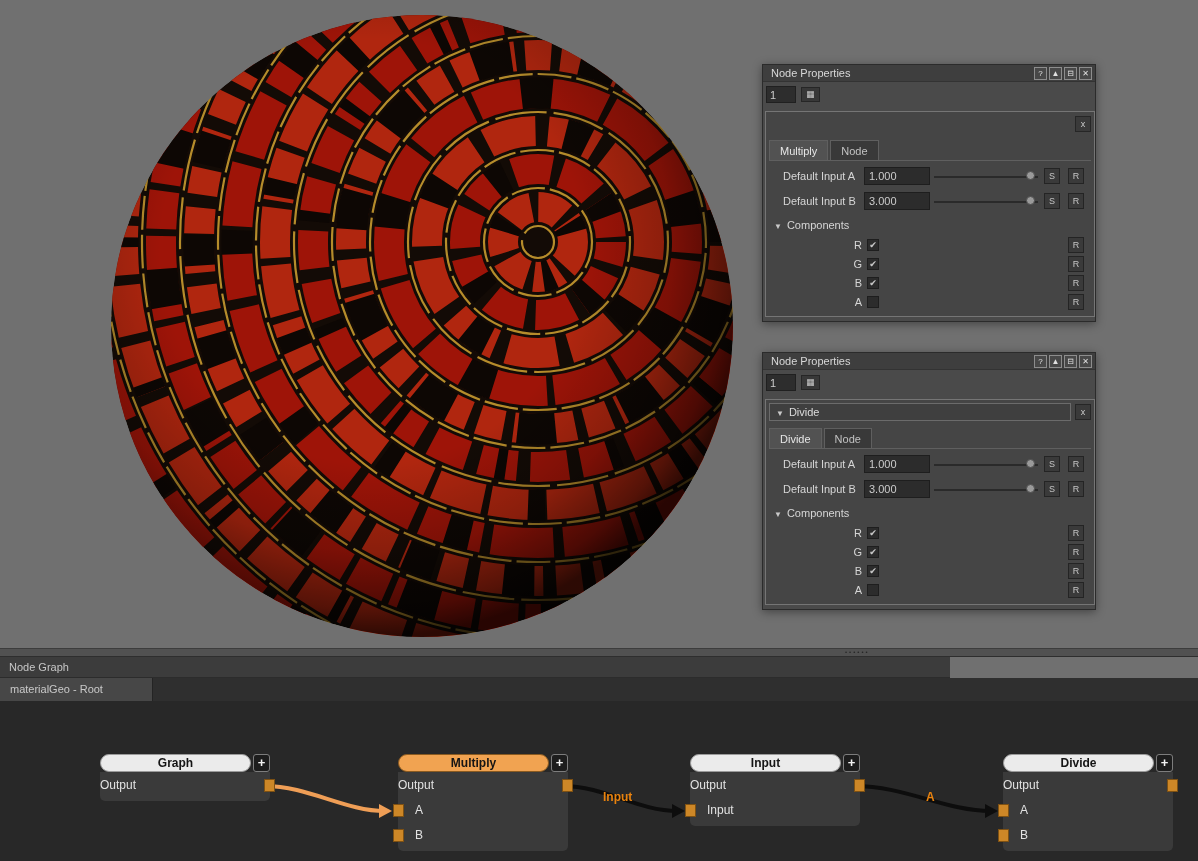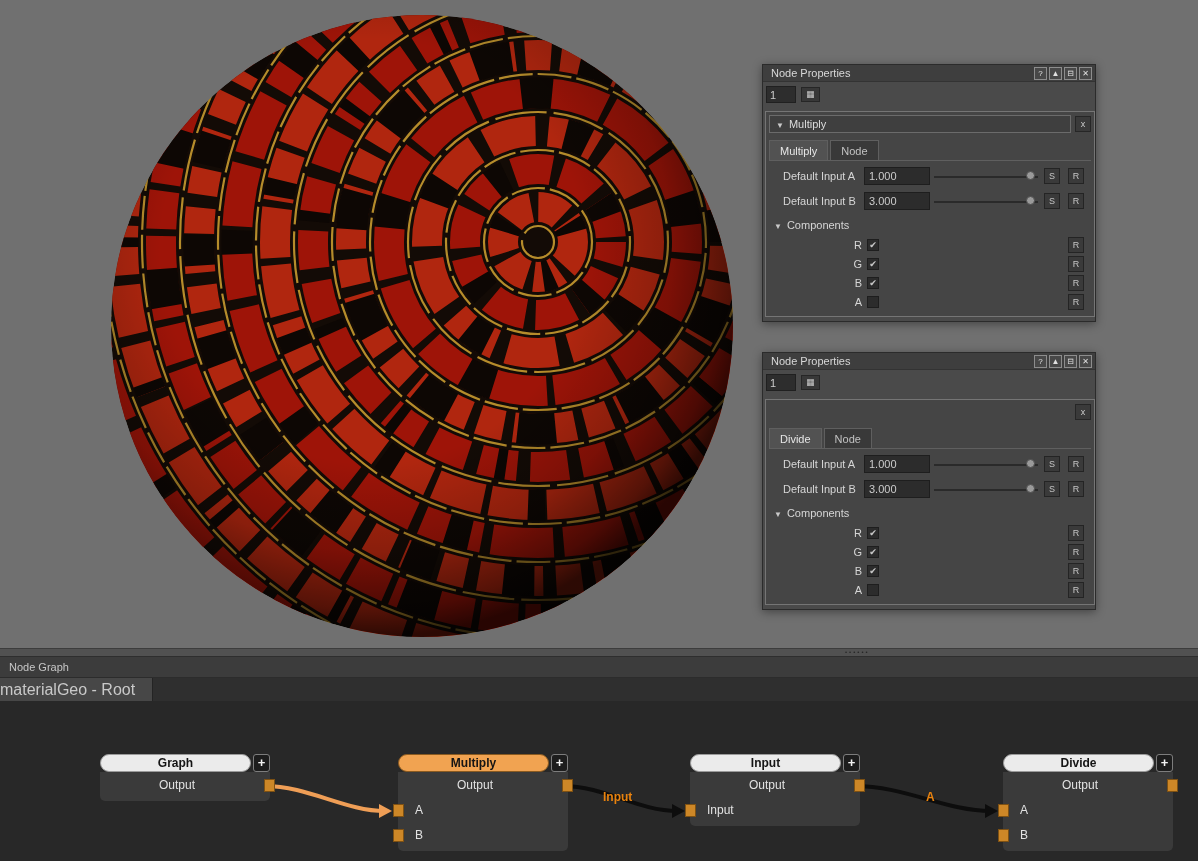--- a/index.html
+++ b/index.html
@@ -33,34 +33,34 @@
   .fr-handle{position:absolute;left:260px;top:7px;width:9px;height:9px;border-radius:50%;background:#9a9a9a;border:1px solid #4e4e4e}
   .sbtn{position:absolute;top:4px;width:16px;height:16px;background:#3a3a3a;border:1px solid #242424;color:#c6c6c6;font-size:9px;text-align:center;line-height:14px}
   .comp-header{position:absolute;left:8px;top:107px;color:#d6d6d6}
   .chrow{position:absolute;left:0;width:100%;height:19px}
   .ch-label{position:absolute;left:0;top:3px;width:96px;text-align:right;color:#d6d6d6}
   .ch-box{position:absolute;left:101px;top:3px;width:12px;height:12px;background:#2c2c2c;border:1px solid #1e1e1e;color:#c9c9c9;font-size:9px;line-height:11px;text-align:center}
 
   
   .ng-divider{position:absolute;left:0;top:648px;width:1198px;height:9px;background:#515151;border-top:1px solid #3c3c3c;border-bottom:1px solid #2e2e2e}
   .ng-grip{position:absolute;left:845px;top:0px;color:#262626;font-size:6px;letter-spacing:2px;line-height:7px}
-  .ng-header{position:absolute;left:0;top:657px;width:1198px;height:21px;background:#3c3c3c;color:#c6c6c6;font-size:11px;line-height:21px;padding-left:9px;border-bottom:1px solid #2c2c2c}
+  .ng-header{position:absolute;left:0;top:657px;width:950px;height:21px;background:#3c3c3c;color:#c6c6c6;font-size:11px;line-height:21px;padding-left:9px;border-bottom:1px solid #2c2c2c}
   .ng-tabrow{position:absolute;left:0;top:678px;width:1198px;height:23px;background:#2f2f2f}
-  .ng-tab{position:absolute;left:0;top:0;width:153px;height:23px;background:#474747;color:#c9c9c9;font-size:16px;line-height:23px;border-right:1px solid #242424}
+  .ng-tab{position:absolute;left:0;top:0;width:153px;height:23px;background:#474747;color:#c9c9c9;font-size:11px;line-height:23px;padding-left:10px;border-right:1px solid #242424}
   .ng-canvas{position:absolute;left:0;top:701px;width:1198px;height:160px;background:#282828}
   .wires{position:absolute;left:0;top:0;width:1198px;height:160px;z-index:1}
   .gnode{position:absolute;width:170px;z-index:2}
   .gn-title{position:absolute;left:0;top:0;width:151px;height:18px;background:#ebebeb;border:1px solid #9a9a9a;border-radius:9px;
             text-align:center;font-size:12px;font-weight:bold;color:#141414;line-height:16px}
   .gnode.selected .gn-title{background:#f1a351;border-color:#8a5a20}
   .gn-plus{position:absolute;right:0;top:0;width:17px;height:18px;background:#1d1d1d;border:1px solid #7d7d7d;border-radius:3px;
            color:#f2f2f2;font-size:13px;line-height:15px;text-align:center;font-weight:bold}
   .gn-body{position:absolute;left:0;top:18px;width:170px;background:#3a3a3a;border-radius:0 0 5px 5px;padding:1px 0 3px}
   .gn-row{position:relative;height:25px;font-size:12px;color:#e2e2e2;line-height:25px}
-  .gn-row.out{text-align:center;padding-right:16px}
+  .gn-row.out{text-align:left;padding-right:16px}
   .gn-row.in{padding-left:17px}
   .port{position:absolute;width:11px;height:13px;background:#cd8727;border:1px solid #7e5113;top:6px}
   .port.outp{right:-5px}
   .port.inp{left:-5px}
   .wire-label{font:bold 12px "Liberation Sans",sans-serif}
 </style>
 </head>
 <body>
 
 <div class="viewport">
@@ -144,23 +144,20 @@
       <span class="pp-title">Node Properties</span>
       <span class="ppicon">?</span>
       <span class="ppicon">▲</span>
       <span class="ppicon">⊟</span>
       <span class="ppicon">✕</span>
     </div>
     <input class="pp-numfield" value="1" style="">
     <span class="pp-palbtn">▦</span>
 
     <div class="pp-group">
-      <div class="pg-header">
-        <span class="tri">▼</span><span>Multiply</span>
-      </div>
       <div class="pg-close">x</div>
       <div class="pg-tabs">
         <div class="pg-tab active">Multiply</div>
         <div class="pg-tab">Node</div>
       </div>
       <div class="pg-sep"></div>
 
       <div class="fieldrow" style="top:52px">
         <span class="fr-label">Default Input A</span>
         <input class="fr-value" value="1.000" style="">
@@ -210,20 +207,23 @@
       <span class="pp-title">Node Properties</span>
       <span class="ppicon">?</span>
       <span class="ppicon">▲</span>
       <span class="ppicon">⊟</span>
       <span class="ppicon">✕</span>
     </div>
     <input class="pp-numfield" value="1" style="">
     <span class="pp-palbtn">▦</span>
 
     <div class="pp-group">
+      <div class="pg-header">
+        <span class="tri">▼</span><span>Divide</span>
+      </div>
       <div class="pg-close">x</div>
       <div class="pg-tabs">
         <div class="pg-tab active">Divide</div>
         <div class="pg-tab">Node</div>
       </div>
       <div class="pg-sep"></div>
 
       <div class="fieldrow" style="top:52px">
         <span class="fr-label">Default Input A</span>
         <input class="fr-value" value="1.000" style="">

